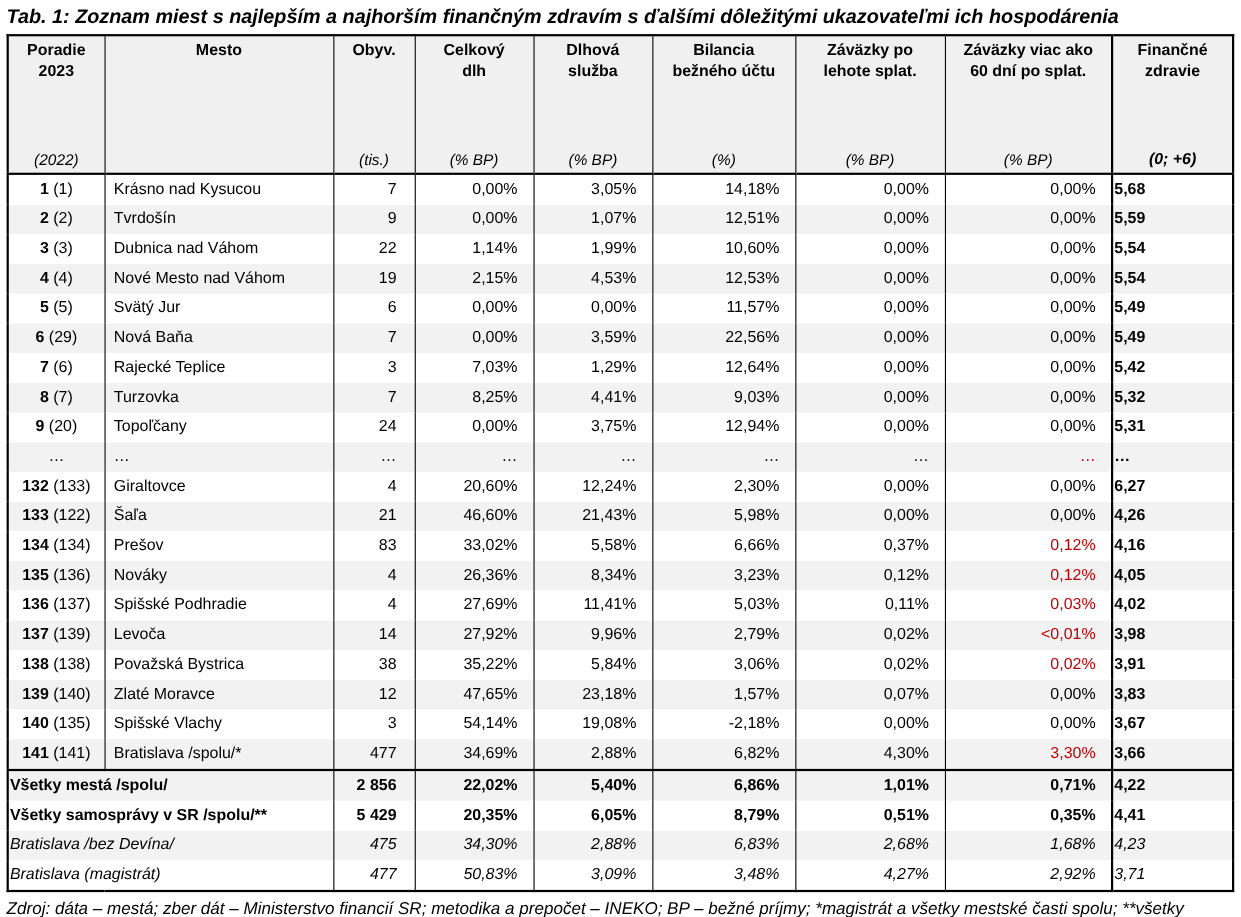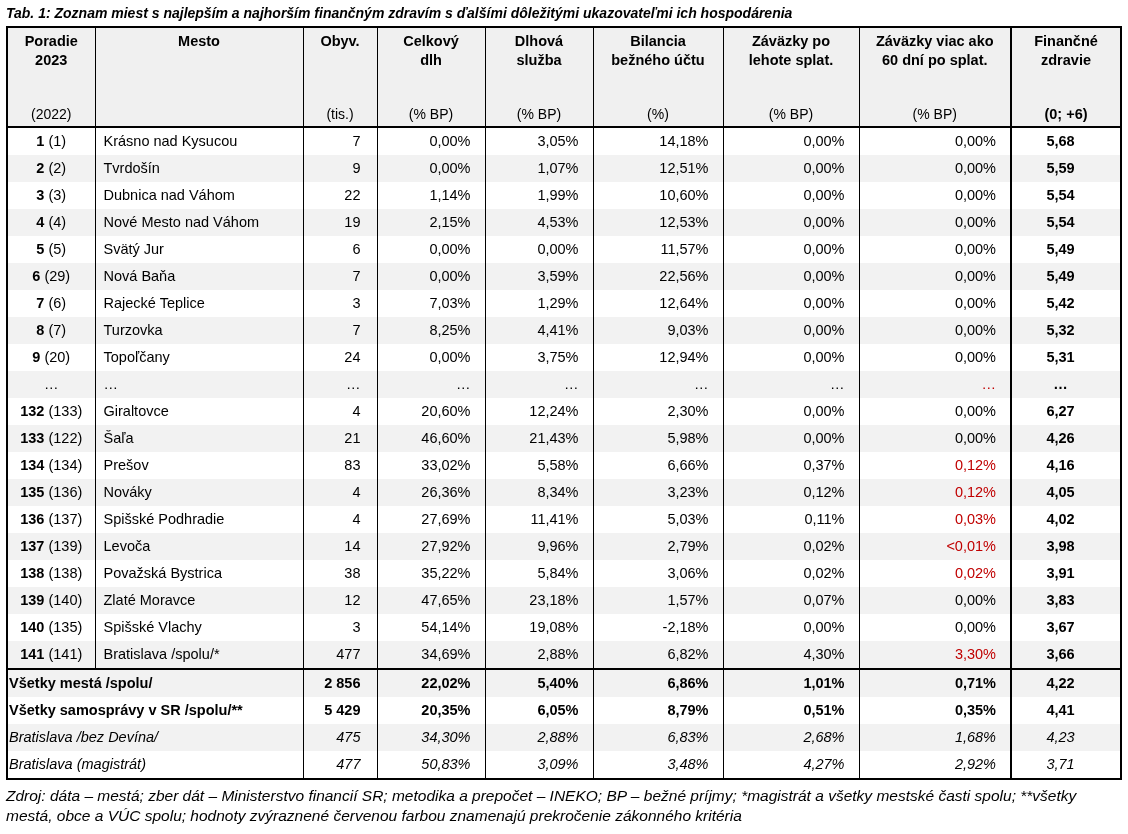--- a/index.html
+++ b/index.html
@@ -3,49 +3,49 @@
 <meta charset="utf-8">
 <style>
   html, body { margin: 0; padding: 0; }
   body {
     width: 1128px; height: 834px; overflow: hidden;
     background: #ffffff; color: #000;
     font-family: "Liberation Sans", sans-serif;
   }
   .page { padding: 3px 6px 0 6px; }
   .doc-title {
-    font-size: 14px; font-weight: bold; font-style: italic;
+    font-size: 18px; font-weight: bold; font-style: italic;
     margin: 2px 0 5px 0; white-space: nowrap;
   }
   table.fin {
     border-collapse: collapse; table-layout: fixed;
     border: 2.5px solid #000; width: 1114px;
   }
   th, td { overflow: hidden; white-space: nowrap; }
   th { border-left: 1.5px solid #000; }
   td { border-left: 1.5px solid #000; }
   th.col-health, td.c-health { border-left: 2.5px solid #000; }
   thead th {
     height: 84px; background: var(--hdr-gray); border-bottom: 2.5px solid #000;
     vertical-align: top; padding: 4px 3px 4px 3px; font-size: 14.5px;
   }
-  .hwrap { display: flex; flex-direction: column; justify-content: space-between; height: 100%; }
+  .hwrap { display: flex; flex-direction: column; justify-content: space-between; height: 100%; gap: 26px; }
   .hlines { font-weight: bold; line-height: 1.3; text-align: center; }
-  .hunit { font-weight: normal; text-align: center; font-size: 14px; }
+  .hunit { font-weight: normal; text-align: center; font-size: 14px; font-style: italic; }
   .hunit.bold { font-weight: bold; font-size: 14.5px; margin-top: 36px; }
   tbody td { height: 27px; font-size: 14.5px; padding-top: 0; padding-bottom: 0; }
   tbody.body tr:nth-child(even) td { background: var(--band-gray); }
   tbody.sum tr:nth-child(odd) td { background: var(--band-gray); }
   tbody.sum { border-top: 2.5px solid #000; }
   .c-rank { text-align: center; }
   .c-rank b { font-weight: bold; }
   .c-city { text-align: left; padding-left: 8px; }
   .c-pop { text-align: right; padding-right: 16px; }
   .c-num { text-align: right; padding-right: 14px; }
-  .c-health { text-align: center; padding-right: 12px; font-weight: bold; }
+  .c-health { text-align: left; padding-right: 12px; font-weight: bold; }
   .red { color: var(--accent-red); }
   .sum-label { text-align: left; padding-right: 8px; }
   tr.s-bold td { font-weight: bold; }
   tr.s-italic td { font-style: italic; font-weight: normal; }
   .source-note {
     font-style: italic; font-size: 15.5px; line-height: 1.28;
     margin-top: 6px; width: 1114px;
   }
 </style>
 </head>

